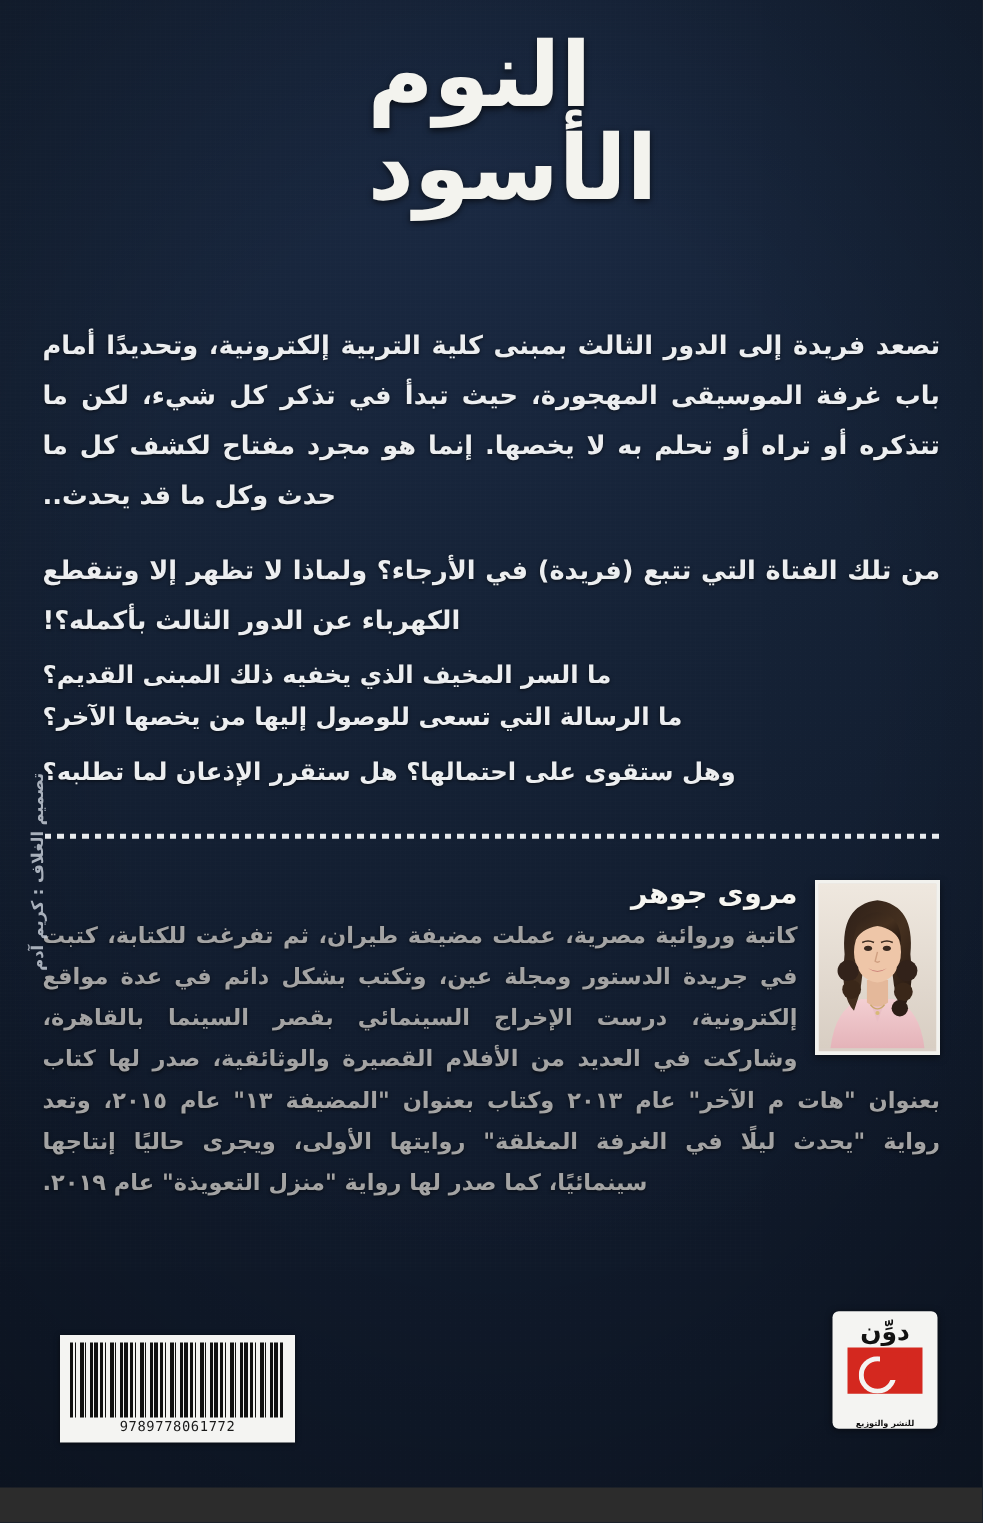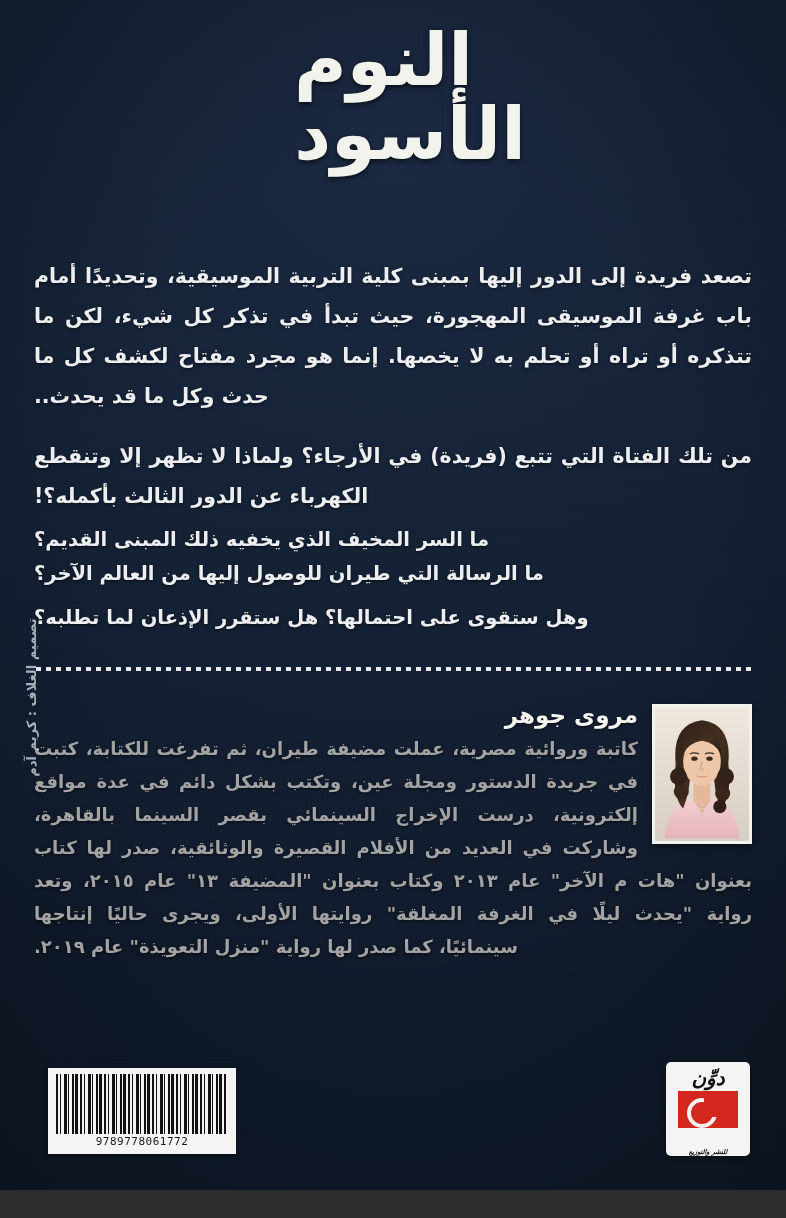--- a/index.html
+++ b/index.html
@@ -195,33 +195,32 @@
     text-align: center;
     letter-spacing: .5px;
     margin-top: 1px;
     direction: ltr;
   }
 
   
   .publisher {
     position: absolute;
     right: 36px;
-    bottom: 62px;
+    bottom: 75px;
     width: 84px;
     height: 94px;
     background: #f4f4f2;
     border-radius: 5px;
     box-shadow: 0 1px 5px rgba(0,0,0,.5);
     display: flex;
     flex-direction: column;
     align-items: center;
     justify-content: center;
     padding-top: 5px;
     box-sizing: border-box;
-    font-style: italic;
   }
   .pub-word {
     font-size: 20px;
     font-weight: 700;
     color: #111;
     line-height: 22px;
     letter-spacing: .5px;
   }
   .pub-mark {
     width: 60px;
@@ -276,24 +275,24 @@
 
   <div class="bg-base"></div>
   <div class="bg-noise"></div>
   <div class="bg-vignette"></div>
 
   <div class="title-block">
     <span class="title-line l1">النوم</span>
     <span class="title-line l2">الأسود</span>
   </div>
 
-  <div class="blurb p1">تصعد فريدة إلى الدور إليها بمبنى كلية التربية الموسيقية، وتحديدًا أمام باب غرفة الموسيقى المهجورة، حيث تبدأ في تذكر كل شيء، لكن ما تتذكره أو تراه أو تحلم به لا يخصها. إنما هو مجرد مفتاح لكشف كل ما حدث وكل ما قد يحدث..</div>
+  <div class="blurb p1">تصعد فريدة إلى الدور الثالث بمبنى كلية التربية إلكترونية، وتحديدًا أمام باب غرفة الموسيقى المهجورة، حيث تبدأ في تذكر كل شيء، لكن ما تتذكره أو تراه أو تحلم به لا يخصها. إنما هو مجرد مفتاح لكشف كل ما حدث وكل ما قد يحدث..</div>
   <div class="blurb p2">من تلك الفتاة التي تتبع (فريدة) في الأرجاء؟ ولماذا لا تظهر إلا وتنقطع الكهرباء عن الدور الثالث بأكمله؟!</div>
   <div class="qline q1">ما السر المخيف الذي يخفيه ذلك المبنى القديم؟</div>
-  <div class="qline q2">ما الرسالة التي طيران للوصول إليها من العالم الآخر؟</div>
+  <div class="qline q2">ما الرسالة التي تسعى للوصول إليها من يخصها الآخر؟</div>
   <div class="qline q3">وهل ستقوى على احتمالها؟ هل ستقرر الإذعان لما  تطلبه؟</div>
 
   <div class="divider"></div>
 
   <div class="author-wrap">
     <div class="author-photo">
       <svg class="photo-inner" viewBox="0 0 100 140" preserveAspectRatio="xMidYMid slice">
         <defs>
           <linearGradient id="bgph" x1="0" y1="0" x2="0" y2="1">
             <stop offset="0%" stop-color="#efe8df"></stop>

